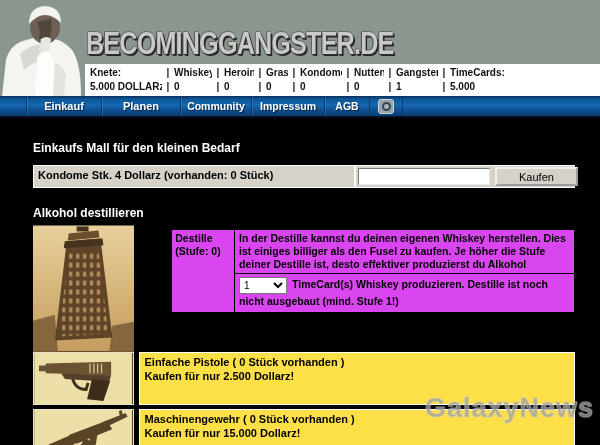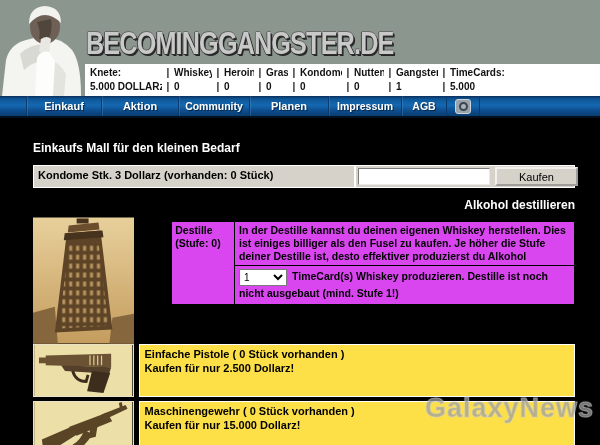--- a/index.html
+++ b/index.html
@@ -37,21 +37,21 @@
   }
   .ni0{width:74px;} .ni1{width:76px;} .ni2{width:78px;}
   .ni3{width:70px;font-size:10.5px;} .ni4{width:72px;font-size:10.5px;} .ni5{width:44px;font-size:10.5px;}
   .nav-icon-cell{width:32px;display:flex;align-items:center;justify-content:center;border-right:1px solid #0a3a6b;}
   .nav-badge{width:14px;height:13px;background:#9aa3ab;border:1px solid #cdd3d8;border-radius:3px;
     display:flex;align-items:center;justify-content:center;cursor:pointer;}
   .nav-badge i{display:block;width:5px;height:5px;border-radius:50%;border:2px solid #39454f;background:#aab2b9;}
   
   .content{padding:0 25px 0 33px;color:#fff;}
   .page-title{margin:23px 0 10px;font-size:12px;font-weight:bold;color:#fff;}
-  .section-title{margin:10px 0 5px;font-size:12px;font-weight:bold;color:#fff;text-align:right;}
+  .section-title{margin:18px 0 5px;font-size:12px;font-weight:bold;color:#fff;}
   
   .kondome-row{display:flex;border:1px solid #fff;background:#d6d2ca;height:21px;}
   .k-label{flex:1;font-size:11px;font-weight:bold;color:#000;padding:3px 4px 0;border-right:2px solid #fff;}
   .k-controls{width:214px;display:flex;align-items:center;padding:1px 2px;}
   .k-input{width:126px;height:15px;background:#fff;border:1px solid;border-color:#7c7c7c #e9e9e9 #e9e9e9 #7c7c7c;
     font-size:11px;font-family:"Liberation Sans",sans-serif;padding:0 2px;box-sizing:content-box;margin-right:5px;}
   .k-btn{height:19px;font-size:11px;color:#000;padding:0 22px;background:#d6d2ca;
     border:2px outset #f2f0ec;font-family:"Liberation Sans",sans-serif;cursor:pointer;}
   
   .alkohol-flex{display:flex;align-items:flex-start;}
@@ -129,38 +129,37 @@
     <span class="sep">|</span>
     <span class="sc w6">1</span>
     <span class="sep">|</span>
     <span class="sc w7">5.000</span>
   </div>
 </div>
 
 <div class="nav">
   <div class="nav-spacer"></div>
   <div class="nav-item ni0">Einkauf</div>
-  <div class="nav-item ni1">Aktion</div>
+  <div class="nav-item ni2">Planen</div>
   <div class="nav-item ni3">Community</div>
-  <div class="nav-item ni2">Planen</div>
   <div class="nav-item ni4">Impressum</div>
   <div class="nav-item ni5">AGB</div>
   <div class="nav-icon-cell">
     <span class="nav-badge">
         <i></i>
       </span>
   </div>
 </div>
 
 <div class="content">
 
   <div class="page-title">Einkaufs Mall für den kleinen Bedarf</div>
 
   <div class="kondome-row">
-    <div class="k-label">Kondome Stk. 3 Dollarz (vorhanden: 0 Stück)</div>
+    <div class="k-label">Kondome Stk. 4 Dollarz (vorhanden: 0 Stück)</div>
     <div class="k-controls">
       <input class="k-input" type="text" value="" style="">
       <button class="k-btn">Kaufen</button>
     </div>
   </div>
 
   <div class="section-title">Alkohol destillieren</div>
 
   <div class="alkohol-flex">
     <svg class="building" viewBox="0 0 102 127" xmlns="http://www.w3.org/2000/svg">

